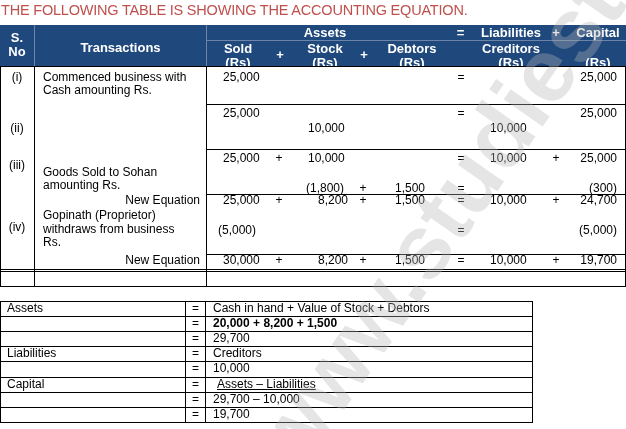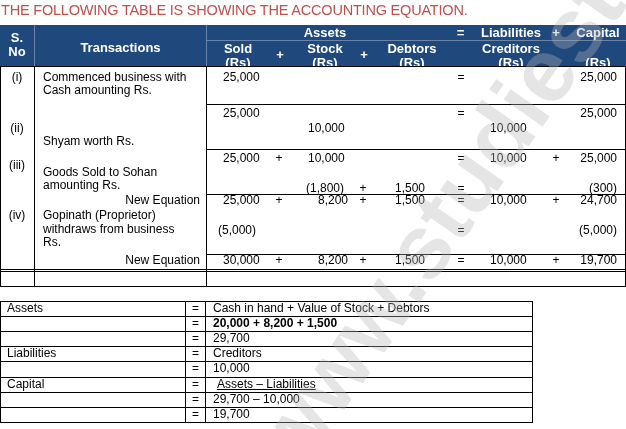--- a/index.html
+++ b/index.html
@@ -79,21 +79,20 @@
   <div class="hline" style="left:0;top:261px;width:626px;"></div>
 
   <div class="t c" style="left:0;top:46px;width:34px;">(i)</div>
   <div class="t" style="left:43px;top:46px;">Commenced business with</div>
   <div class="t" style="left:43px;top:59px;">Cash amounting Rs.</div>
   <div class="t" style="left:223px;top:46px;">25,000</div>
   <div class="t c" style="left:455px;top:46px;width:12px;">=</div>
   <div class="t r" style="left:560px;top:46px;width:57px;">25,000</div>
 
   <div class="t c" style="left:0;top:97px;width:34px;">(ii)</div>
-  <div class="t" style="left:43px;top:110px;">Shyam worth Rs.</div>
   <div class="t" style="left:223px;top:82px;">25,000</div>
   <div class="t" style="left:308px;top:97px;">10,000</div>
   <div class="t c" style="left:455px;top:82px;width:12px;">=</div>
   <div class="t" style="left:490px;top:97px;">10,000</div>
   <div class="t r" style="left:560px;top:82px;width:57px;">25,000</div>
 
   <div class="t c" style="left:0;top:134px;width:34px;">(iii)</div>
   <div class="t" style="left:43px;top:141px;">Goods Sold to Sohan</div>
   <div class="t" style="left:43px;top:154px;">amounting Rs.</div>
   <div class="t" style="left:223px;top:127px;">25,000</div>
@@ -114,21 +113,21 @@
   <div class="t" style="left:223px;top:169px;">25,000</div>
   <div class="t c" style="left:273px;top:169px;width:12px;">+</div>
   <div class="t r" style="left:296px;top:169px;width:52px;">8,200</div>
   <div class="t c" style="left:357px;top:169px;width:12px;">+</div>
   <div class="t" style="left:395px;top:169px;">1,500</div>
   <div class="t c" style="left:455px;top:169px;width:12px;">=</div>
   <div class="t" style="left:490px;top:169px;">10,000</div>
   <div class="t c" style="left:550px;top:169px;width:12px;">+</div>
   <div class="t r" style="left:560px;top:169px;width:57px;">24,700</div>
 
-  <div class="t c" style="left:0;top:184px;width:34px;">(iv)</div>
+  <div class="t c" style="left:0;top:196px;width:34px;">(iv)</div>
   <div class="t" style="left:43px;top:184px;">Gopinath (Proprietor)</div>
   <div class="t" style="left:43px;top:198px;">withdraws from business</div>
   <div class="t" style="left:43px;top:211px;">Rs.</div>
   <div class="t" style="left:218px;top:199px;">(5,000)</div>
   <div class="t c" style="left:455px;top:199px;width:12px;">=</div>
   <div class="t r" style="left:560px;top:199px;width:57px;">(5,000)</div>
 
   <div class="t r" style="left:40px;top:229px;width:160px;">New Equation</div>
   <div class="t" style="left:223px;top:229px;">30,000</div>
   <div class="t c" style="left:273px;top:229px;width:12px;">+</div>

